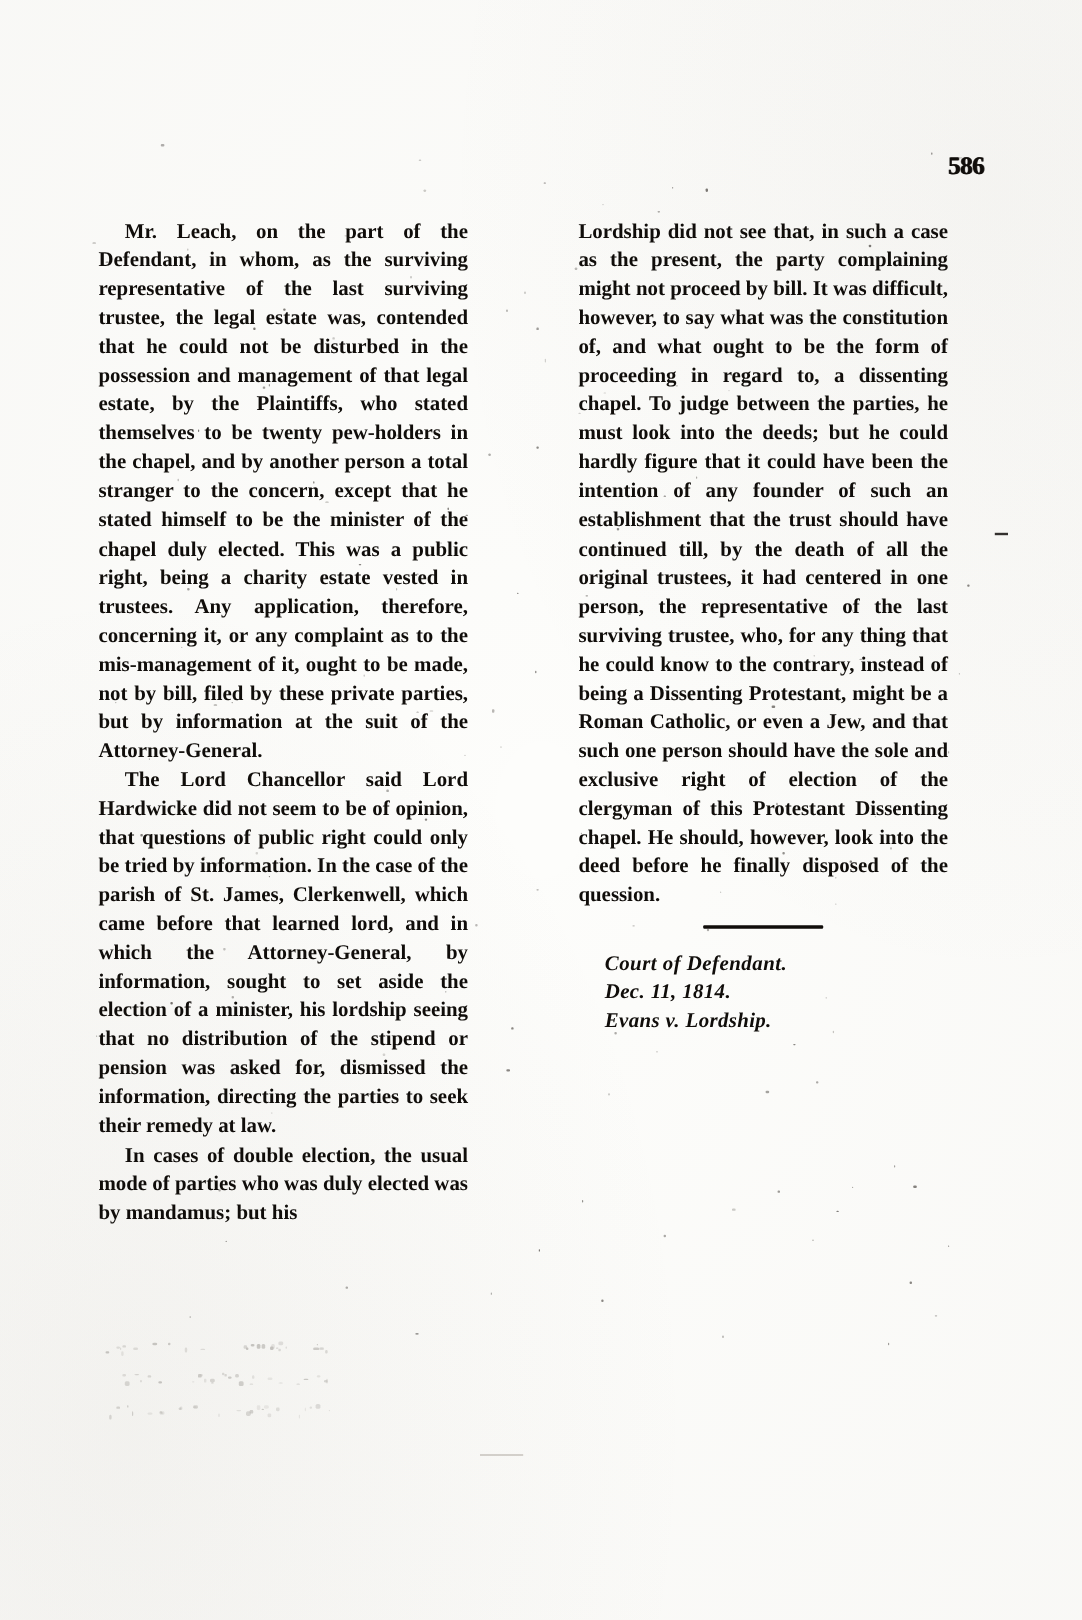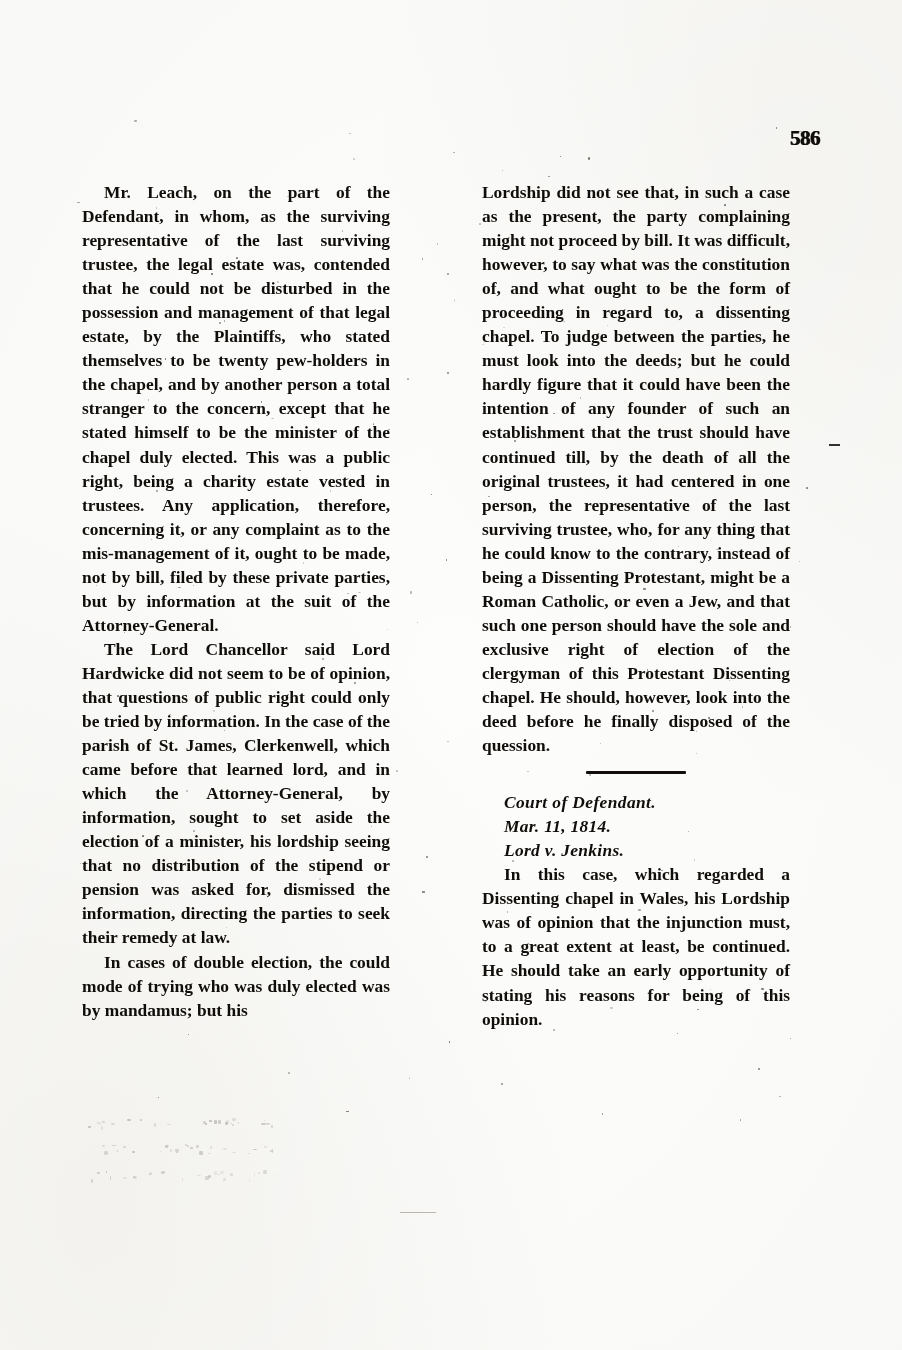--- a/index.html
+++ b/index.html
@@ -183,32 +183,31 @@
 
   <div id="running-head">
     <div class="rh-folio">586</div>
   </div>
 
   <div id="columns">
 
     <div class="col col-left">
       <p>Mr. Leach, on the part of the Defendant, in whom, as the surviving representative of the last surviving trustee, the legal estate was, contended that he could not be disturbed in the possession and management of that legal estate, by the Plaintiffs, who stated themselves to be twenty pew-holders in the chapel, and by another person a total stranger to the concern, except that he stated himself to be the minister of the chapel duly elected. This was a public right, being a charity estate vested in trustees. Any application, therefore, concerning it, or any complaint as to the mis-management of it, ought to be made, not by bill, filed by these private parties, but by information at the suit of the Attorney-General.</p>
       <p>The Lord Chancellor said Lord Hardwicke did not seem to be of opinion, that questions of public right could only be tried by information. In the case of the parish of St. James, Clerkenwell, which came before that learned lord, and in which the Attorney-General, by information, sought to set aside the election of a minister, his lordship seeing that no distribution of the stipend or pension was asked for, dismissed the information, directing the parties to seek their remedy at law.</p>
-      <p>In cases of double election, the could mode of trying who was duly elected was by mandamus; but his</p>
+      <p>In cases of double election, the usual mode of parties who was duly elected was by mandamus; but his</p>
     </div>
 
     <div class="col col-right">
       <p class="no-indent">Lordship did not see that, in such a case as the present, the party complaining might not proceed by bill. It was difficult, however, to say what was the constitution of, and what ought to be the form of proceeding in regard to, a dissenting chapel. To judge between the parties, he must look into the deeds; but he could hardly figure that it could have been the intention of any founder of such an establishment that the trust should have continued till, by the death of all the original trustees, it had centered in one person, the representative of the last surviving trustee, who, for any thing that he could know to the contrary, instead of being a Dissenting Protestant, might be a Roman Catholic, or even a Jew, and that such one person should have the sole and exclusive right of election of the clergyman of this Protestant Dissenting chapel. He should, however, look into the deed before he finally disposed of the quession.</p>
 
       <div class="sect-rule"></div>
 
       <p class="court-head">Court of Defendant.</p>
-      <p class="court-date">Mar. 11, 1814.</p>
-      <p class="case-name">Lord v. Jenkins.</p>
-      <p>In this case, which regarded a Dissenting chapel in Wales, his Lordship was of opinion that the injunction must, to a great extent at least, be continued. He should take an early opportunity of stating his reasons for being of this opinion.</p>
+      <p class="court-date">Dec. 11, 1814.</p>
+      <p class="case-name">Evans v. Lordship.</p>
     </div>
 
   </div>
 
   <div id="edge-dash"></div>
   <div id="foot-tick"></div>
   <div id="bleed-through">
       <span style="width: 1.28px; height: 1.25px; left: 185.6px; top: 2px; opacity: 0.79;"></span>
       <span style="width: 2.21px; height: 3.83px; left: 125.4px; top: 2.6px; opacity: 0.54;"></span>
       <span style="width: 3px; height: 3.22px; left: 147.3px; top: 4.2px; opacity: 0.83;"></span>

